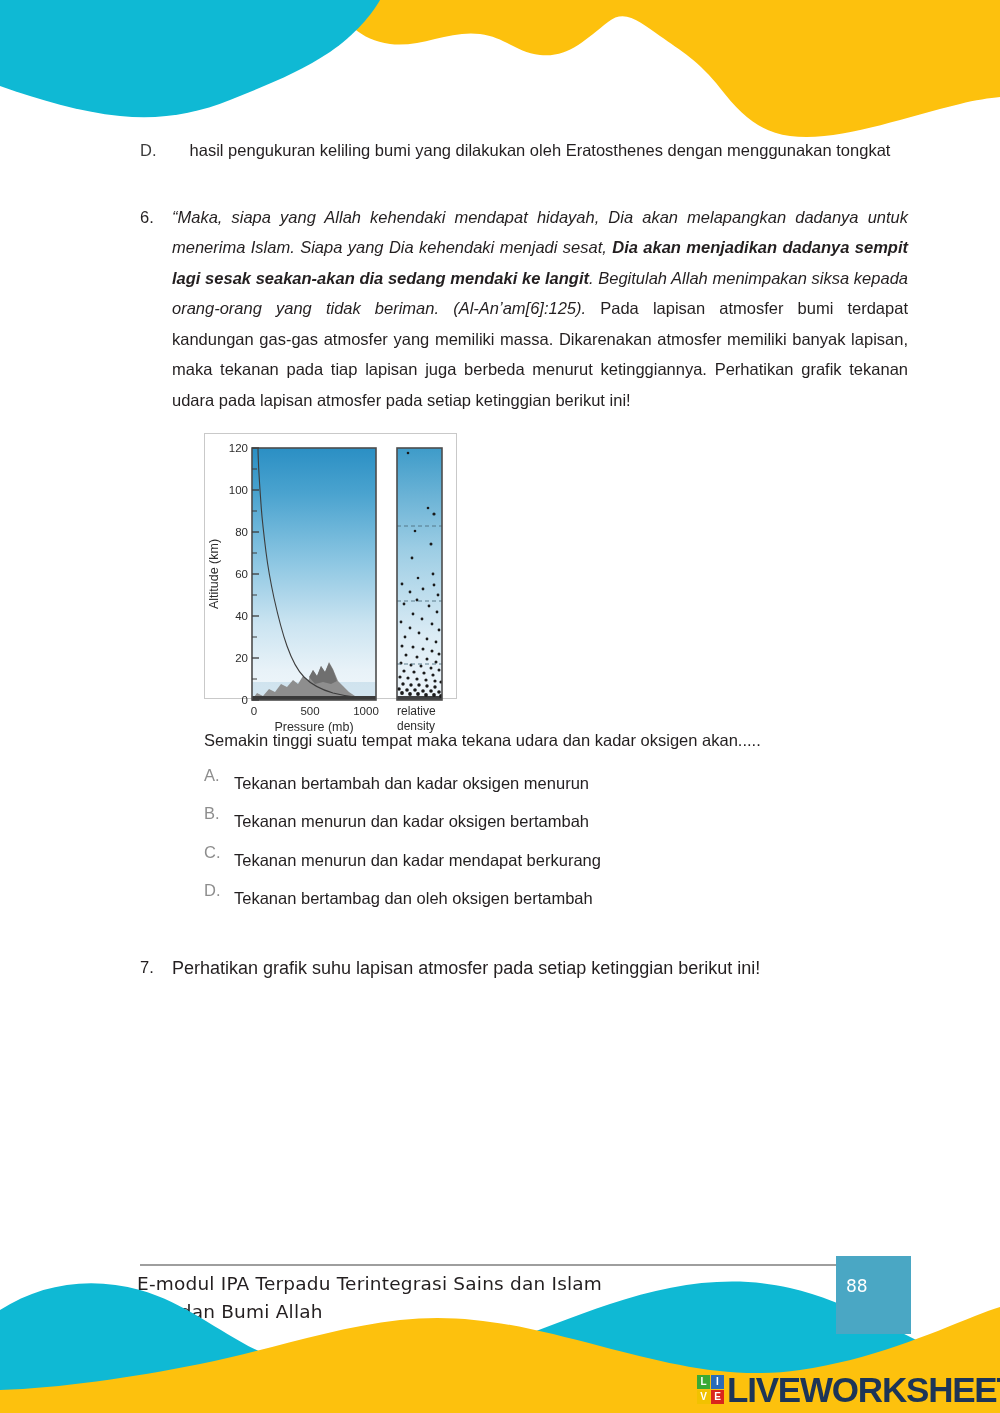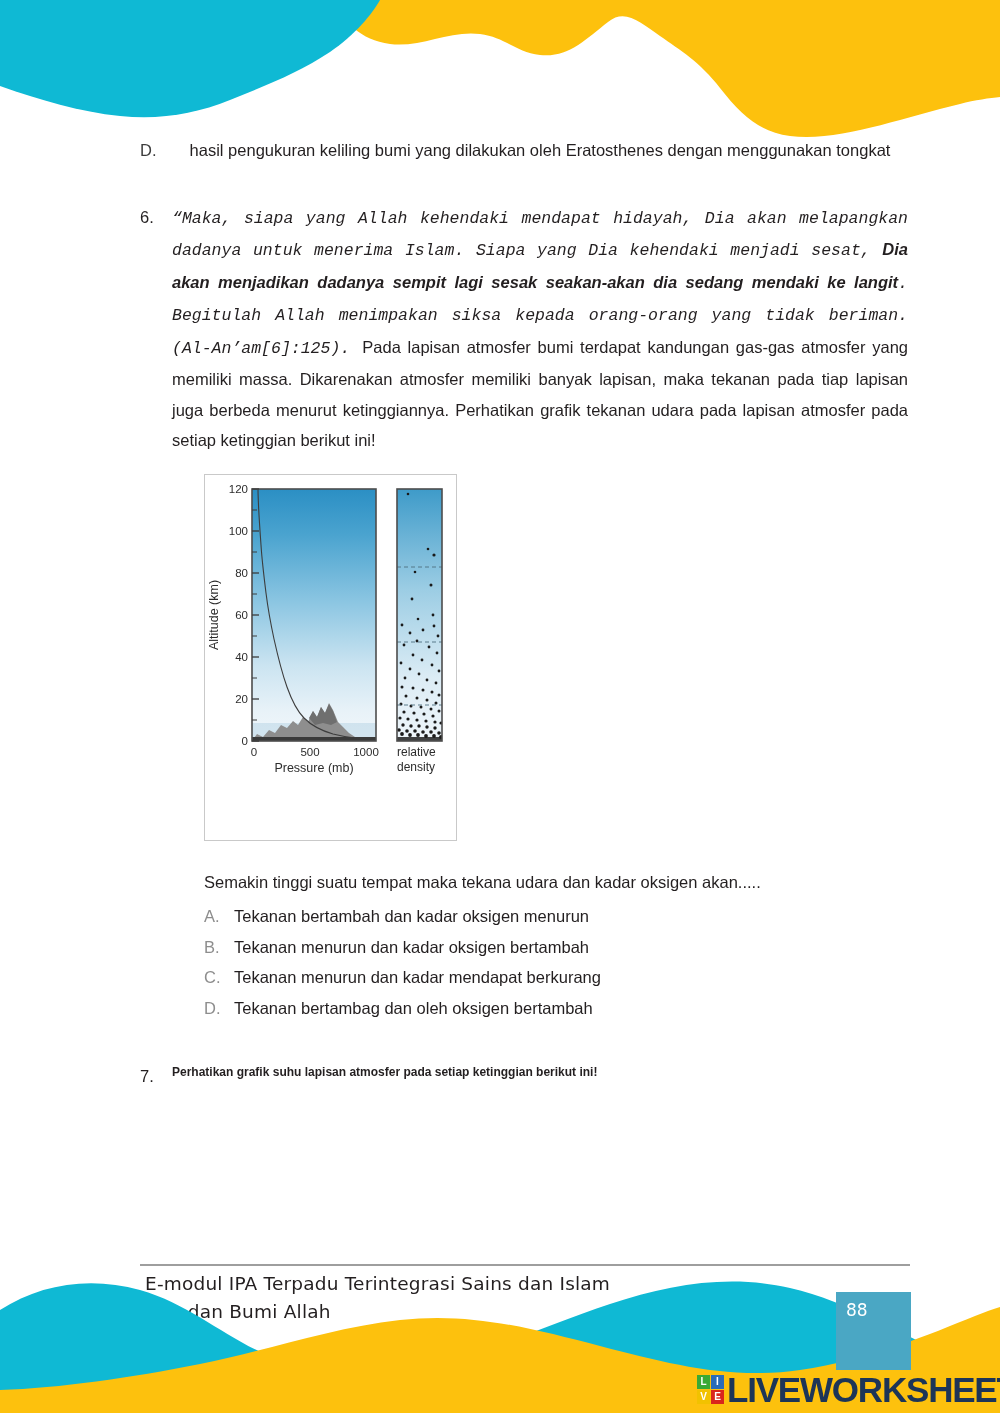--- a/index.html
+++ b/index.html
@@ -73,38 +73,37 @@
   .question .q-body {
     flex: 1 1 auto;
   }
   .q-para {
     font-size: 16.5px;
     line-height: 1.85;
     text-align: justify;
     text-justify: inter-word;
     margin: 0;
   }
-  .q-para .quote-italic { font-style: italic; font-family: Liberation Mono, monospace; }
+  .q-para .quote-italic { font-style: italic; }
   .q-para .quote-bold   { font-style: italic; font-weight: bold; }
 
   .q-plain {
-    font-size: 12px;
+    font-size: 18px;
     line-height: 1.85;
     margin: 0;
-    font-weight: bold;
   }
 
   
   .figure-wrap {
     margin-top: 18px;
     margin-left: 32px;
   }
   .figure-frame {
     width: 253px;
-    height: 367px;
+    height: 266px;
     border: 1px solid #c9c9c9;
     background: #ffffff;
     box-sizing: border-box;
     position: relative;
   }
 
   
   .answer-intro {
     margin-top: 28px;
     margin-left: 32px;
@@ -118,52 +117,52 @@
   .answer-row {
     display: flex;
     font-size: 16.5px;
     line-height: 1.85;
   }
   .answer-row .opt-letter {
     width: 30px;
     flex: 0 0 30px;
     color: #8d8d8d;
   }
-  .answer-row .opt-text { flex: 1 1 auto; }
+  .answer-row .opt-text { flex: 1 1 auto; margin-top: 8px; }
 
   
   .footer-rule {
     position: absolute;
     left: 140px;
     top: 1264px;
     width: 770px;
     height: 2px;
     background: #9e9e9e;
   }
   .footer-text {
     position: absolute;
-    left: 145px;
+    left: 137px;
     top: 1270px;
     font-family: "DejaVu Sans", sans-serif;
     font-size: 18.5px;
     line-height: 1.5;
     color: #231f20;
     letter-spacing: 0.2px;
   }
   .page-badge {
     position: absolute;
     left: 836px;
-    top: 1292px;
+    top: 1256px;
     width: 75px;
     height: 78px;
     background: #4aa7c4;
     color: #ffffff;
     font-family: "DejaVu Sans", sans-serif;
     font-size: 17px;
-    padding: 8px 0 0 10px;
+    padding: 20px 0 0 10px;
     box-sizing: border-box;
   }
 
   
   .lw-logo {
     position: absolute;
     left: 697px;
     top: 1368px;
     display: flex;
     align-items: center;

